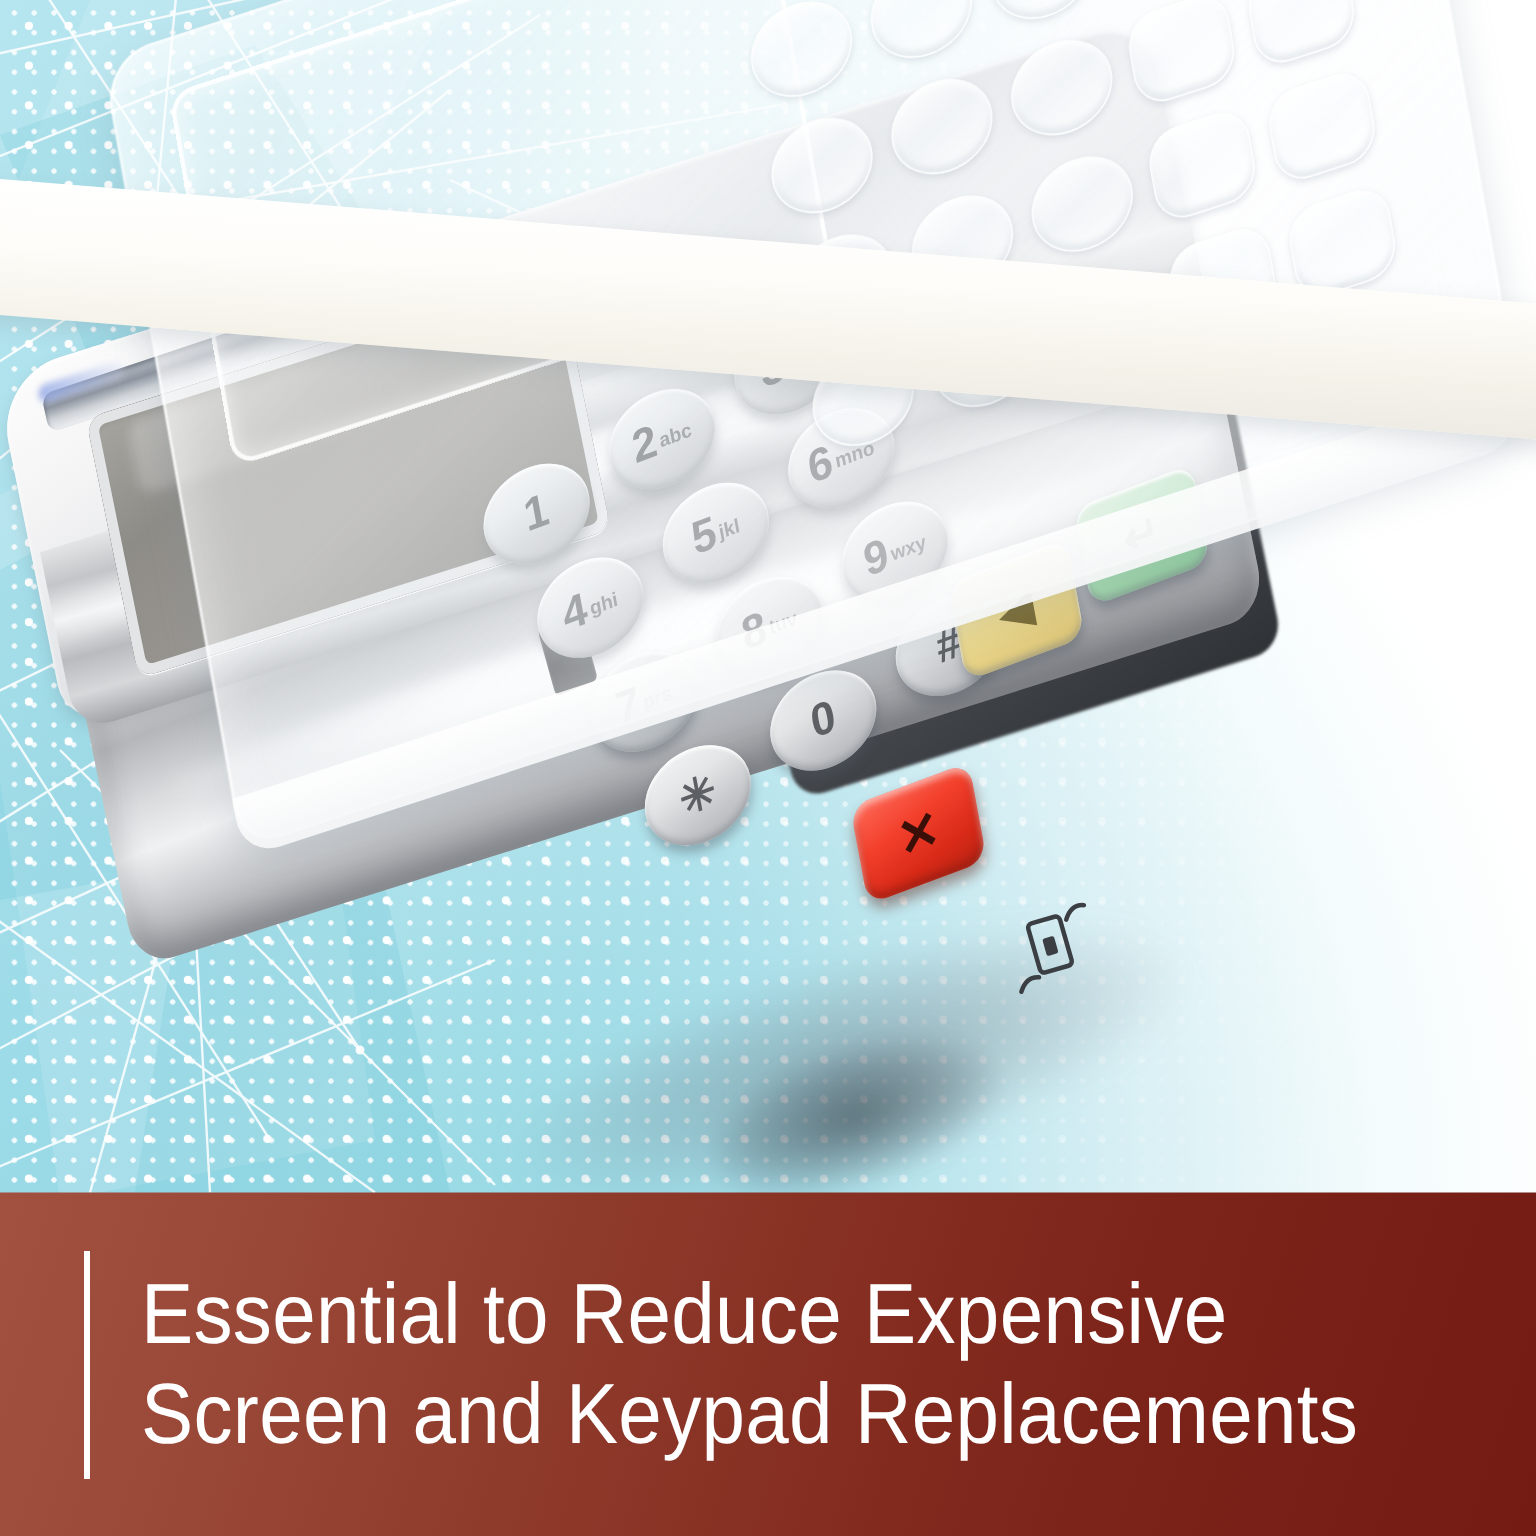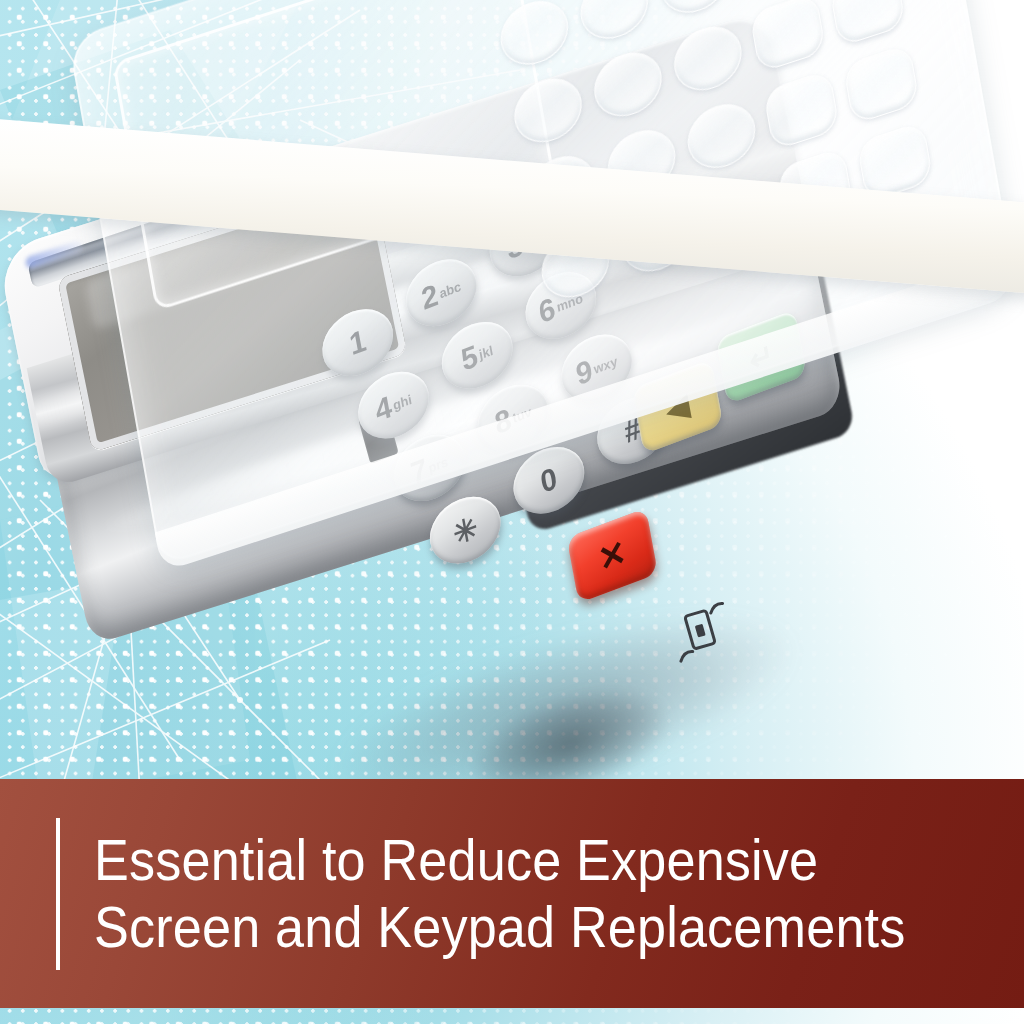--- a/index.html
+++ b/index.html
@@ -327,21 +327,21 @@
     left: 668px; top: 604px;
     width: 70px; height: 58px;
     transform: rotate(-16deg);
     color: #3b3f44;
   }
   .card-glyph svg { display:block; width:100%; height:100%; }
 
   
   .banner {
     position: absolute;
-    left: 0; top: 779px;
+    left: 0; top: 795px;
     width: 1024px; height: 229px;
     background:
       linear-gradient(108deg, #a2503f 0%, #9a4838 16%, #8e3a2b 38%, #822a1e 60%, #7a2118 78%, #741c13 100%);
     overflow: hidden;
   }
   .banner-inner {
     position:absolute; inset:0;
     display:flex; align-items:center;
     padding-left: 56px;
   }

